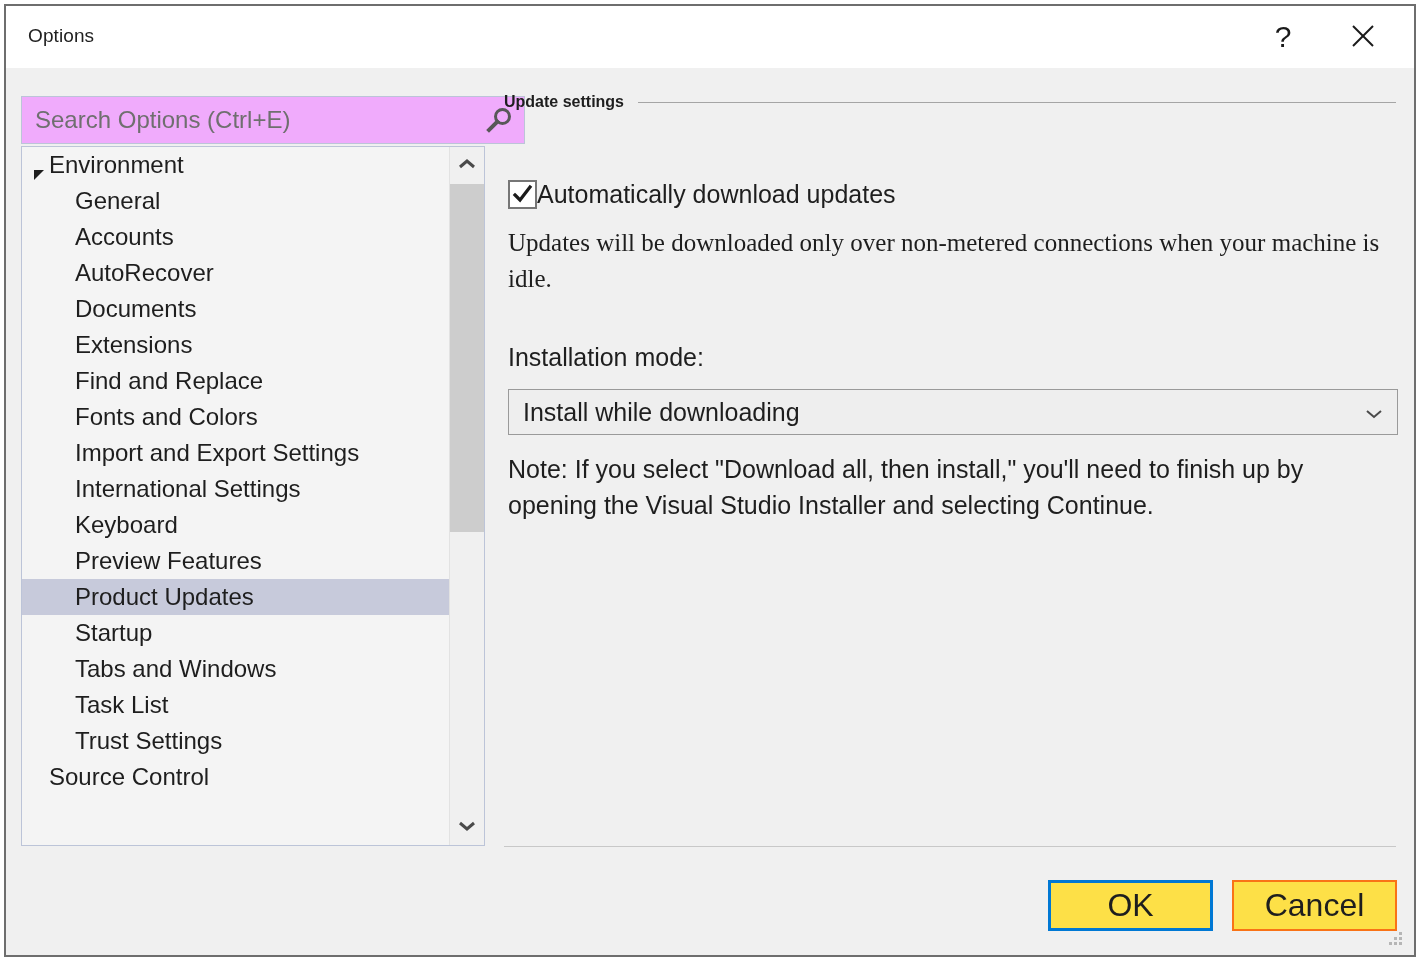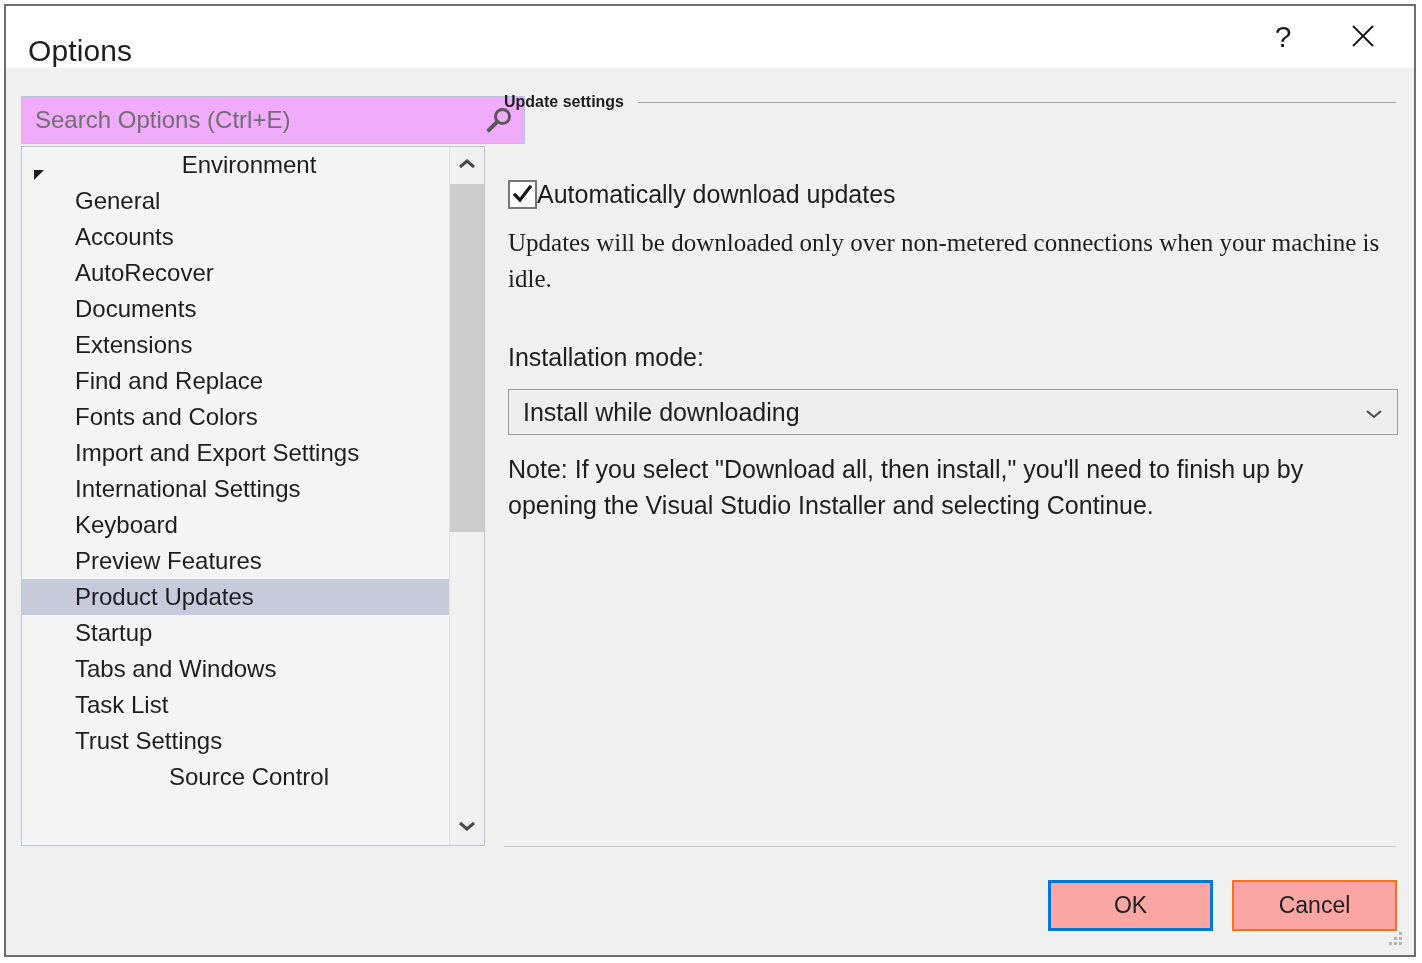--- a/index.html
+++ b/index.html
@@ -32,22 +32,22 @@
     position: absolute;
     left: 0; top: 0;
     width: 100%;
     height: 62px;
     background: #ffffff;
     box-sizing: border-box;
   }
   .title-text {
     position: absolute;
     left: 22px;
-    top: 28px;
-    font-size: 30px;
+    top: 19px;
+    font-size: 19px;
     color: #1e1e1e;
     letter-spacing: 0.1px;
     white-space: nowrap;
   }
   .title-btn {
     position: absolute;
     top: 0;
     width: 62px;
     height: 62px;
     background: transparent;
@@ -126,21 +126,21 @@
     position: relative;
     height: 36px;
     line-height: 36px;
     font-size: 24px;
     color: #1e1e1e;
     white-space: nowrap;
     padding-left: 53px;
     box-sizing: border-box;
     cursor: default;
   }
-  .tree-item.root { padding-left: 27px; text-align: center; }
+  .tree-item.root { padding-left: 27px; }
   .tree-item.selected { background: #c7cadb; }
   .tree-item .twisty {
     position: absolute;
     left: 10px;
     top: 50%;
     transform: translateY(-50%);
     width: 14px;
     height: 16px;
   }
 
@@ -287,23 +287,23 @@
     top: 840px;
     height: 1px;
     background: #c8c8c8;
   }
 
   
   .btn {
     position: absolute;
     height: 51px;
     box-sizing: border-box;
-    background: #fca5a5;
+    background: #fde047;
     font-family: "Liberation Sans", sans-serif;
-    font-size: 23px;
+    font-size: 32px;
     color: #1e1e1e;
     cursor: default;
     display: flex;
     align-items: center;
     justify-content: center;
     padding: 0;
   }
   .btn-ok {
     left: 1042px;
     top: 874px;

